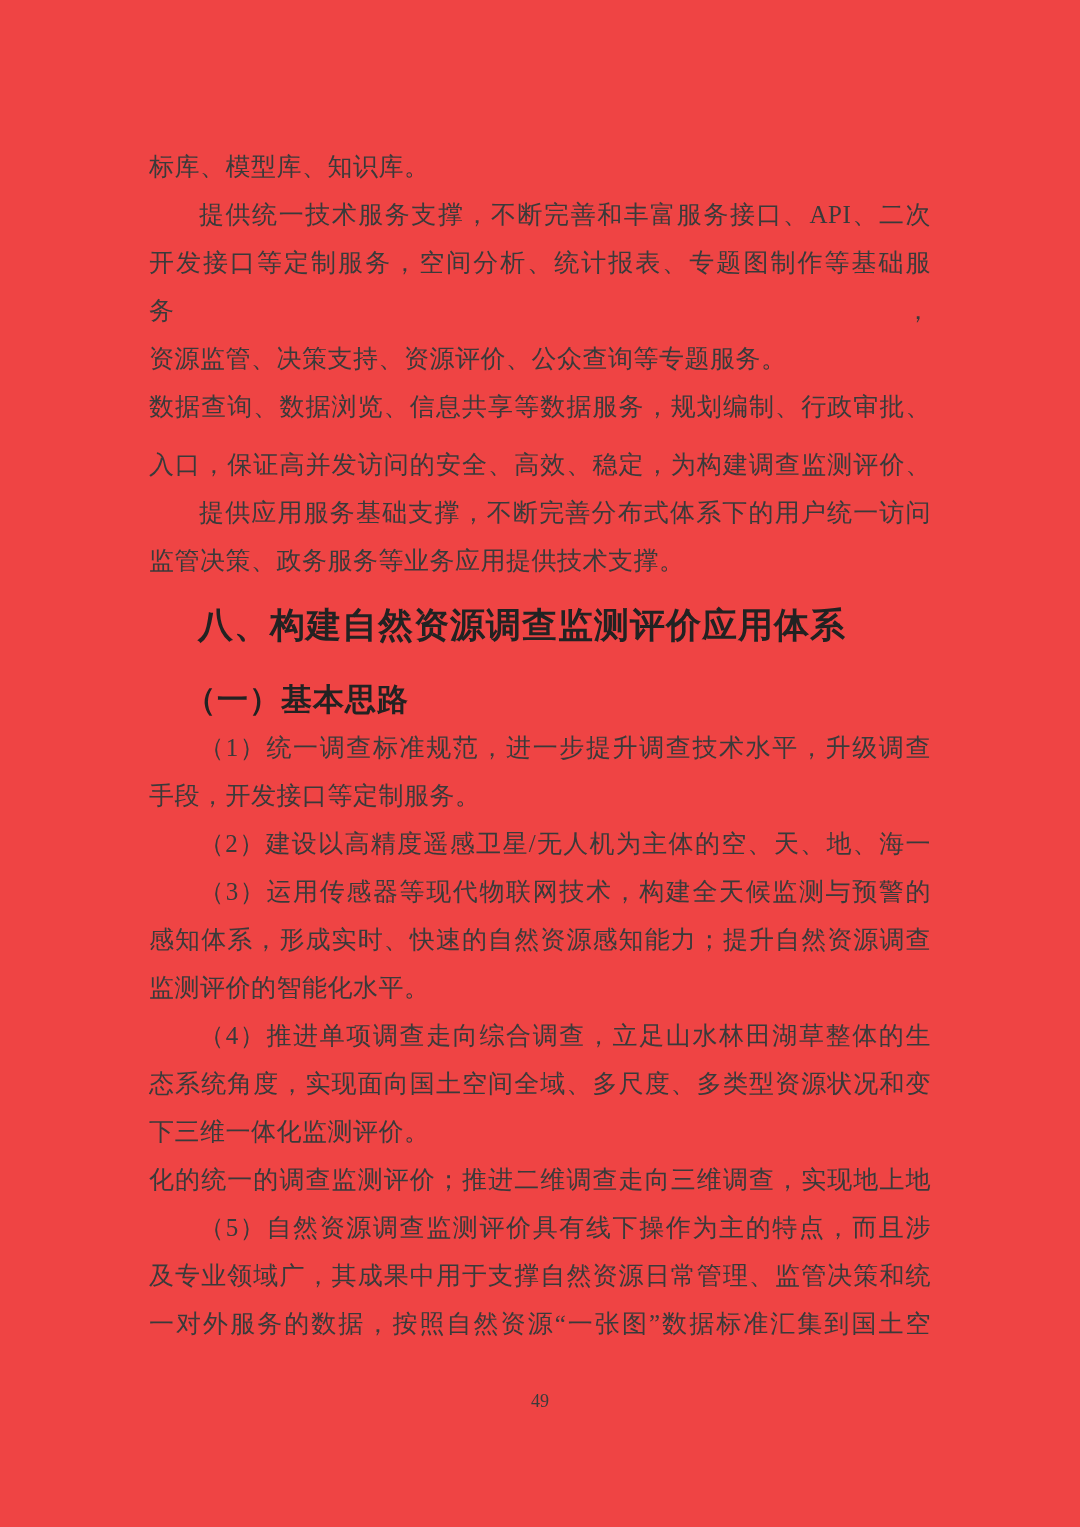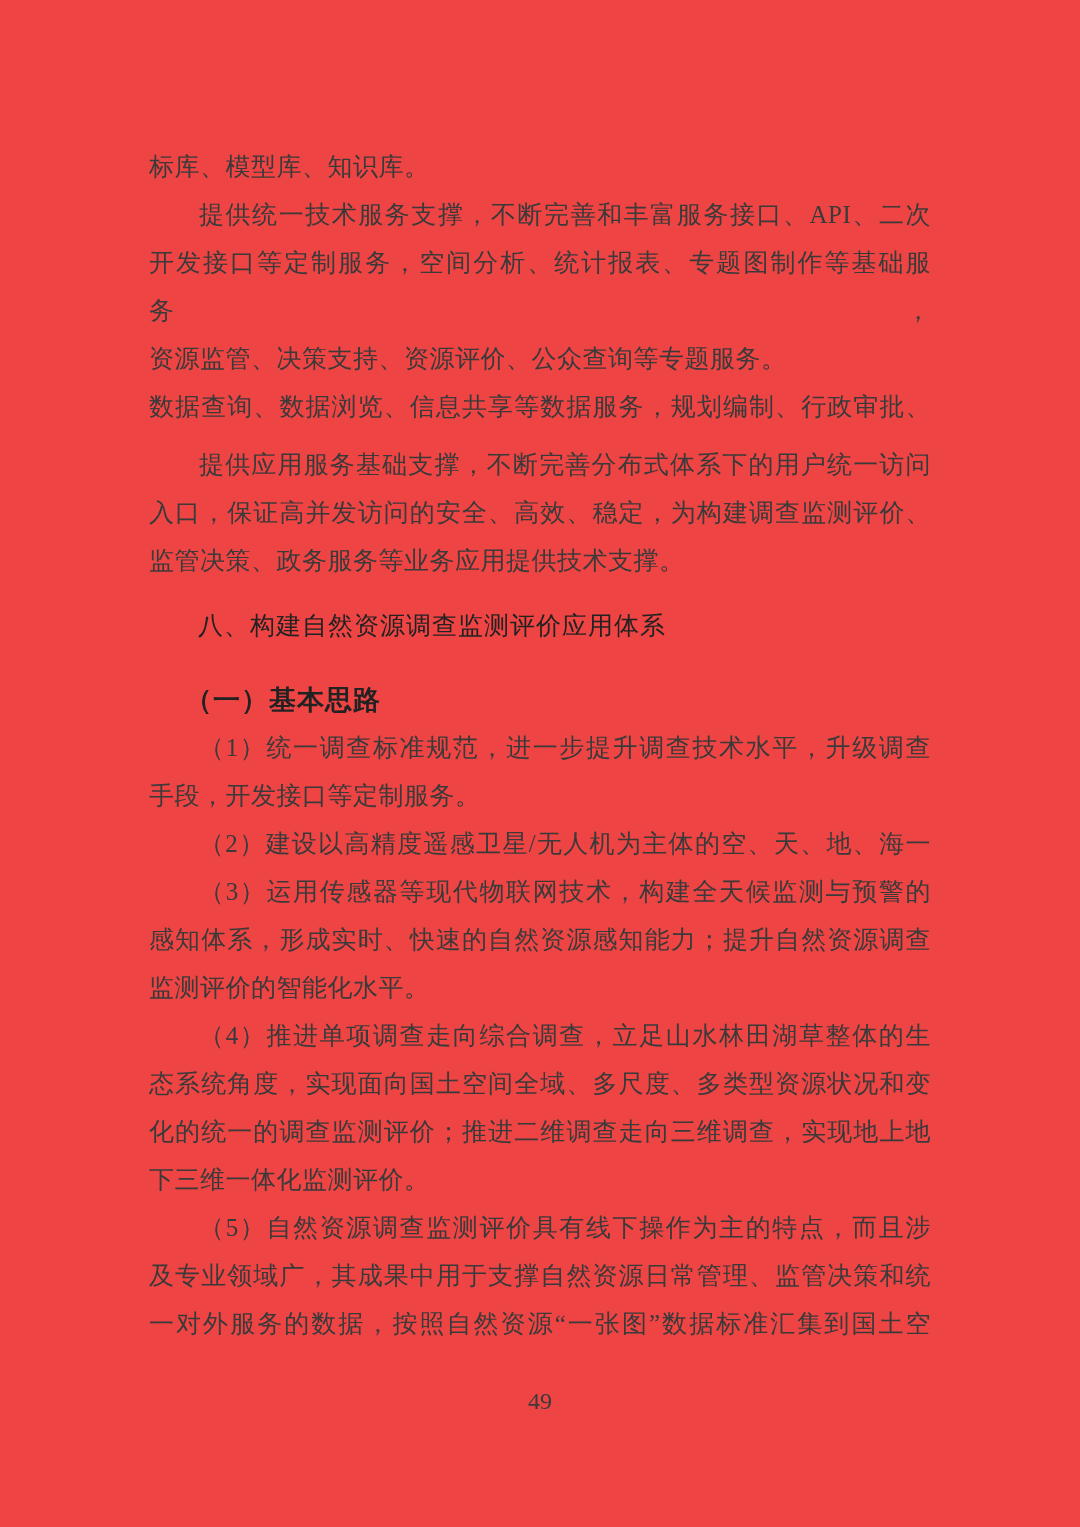--- a/index.html
+++ b/index.html
@@ -41,45 +41,45 @@
   }
   .line.noj {
     text-align: left;
     text-align-last: left;
   }
   .line.indent {
     text-indent: 50px;
   }
   .h-major {
     font-family: "Liberation Sans", "DejaVu Sans", sans-serif;
-    font-weight: 400;
-    font-size: 25px;
+    font-weight: 700;
+    font-size: 35px;
     line-height: 48px;
     color: #222222;
     margin: 16px 0 0 0;
     text-indent: 49px;
     letter-spacing: 1px;
   }
   .h-minor {
     font-family: "Liberation Sans", "DejaVu Sans", sans-serif;
     font-weight: 700;
-    font-size: 27px;
+    font-size: 31px;
     line-height: 48px;
     color: #222222;
     margin: 27px 0 0 0;
     text-indent: 36px;
     letter-spacing: 1px;
   }
   .footer {
     position: absolute;
     left: 0;
     right: 0;
     top: 1388px;
     text-align: center;
-    font-size: 24px;
+    font-size: 18px;
     line-height: 26px;
     color: #3a3a3a;
   }
 </style>
 </head>
 <body>
 
 <div class="page">
   <div class="content">
 
@@ -88,22 +88,22 @@
     </div>
 
     <div class="para">
       <div class="line indent">提供统一技术服务支撑，不断完善和丰富服务接口、API、二次</div>
       <div class="line">开发接口等定制服务，空间分析、统计报表、专题图制作等基础服务，</div>
       <div class="line noj">资源监管、决策支持、资源评价、公众查询等专题服务。</div>
       <div class="line">数据查询、数据浏览、信息共享等数据服务，规划编制、行政审批、</div>
     </div>
 
     <div class="para mt-sm">
+      <div class="line">入口，保证高并发访问的安全、高效、稳定，为构建调查监测评价、</div>
       <div class="line indent">提供应用服务基础支撑，不断完善分布式体系下的用户统一访问</div>
-      <div class="line">入口，保证高并发访问的安全、高效、稳定，为构建调查监测评价、</div>
       <div class="line noj">监管决策、政务服务等业务应用提供技术支撑。</div>
     </div>
 
     <div class="h-major">八、构建自然资源调查监测评价应用体系</div>
 
     <div class="h-minor">（一）基本思路</div>
 
     <div class="para">
       <div class="line indent">（1）统一调查标准规范，进一步提升调查技术水平，升级调查</div>
       <div class="line noj">手段，开发接口等定制服务。</div>
@@ -115,22 +115,22 @@
 
     <div class="para">
       <div class="line indent">（3）运用传感器等现代物联网技术，构建全天候监测与预警的</div>
       <div class="line">感知体系，形成实时、快速的自然资源感知能力；提升自然资源调查</div>
       <div class="line noj">监测评价的智能化水平。</div>
     </div>
 
     <div class="para">
       <div class="line indent">（4）推进单项调查走向综合调查，立足山水林田湖草整体的生</div>
       <div class="line">态系统角度，实现面向国土空间全域、多尺度、多类型资源状况和变</div>
+      <div class="line noj">下三维一体化监测评价。</div>
       <div class="line">化的统一的调查监测评价；推进二维调查走向三维调查，实现地上地</div>
-      <div class="line noj">下三维一体化监测评价。</div>
     </div>
 
     <div class="para">
       <div class="line indent">（5）自然资源调查监测评价具有线下操作为主的特点，而且涉</div>
       <div class="line">及专业领域广，其成果中用于支撑自然资源日常管理、监管决策和统</div>
       <div class="line">一对外服务的数据，按照自然资源“一张图”数据标准汇集到国土空</div>
     </div>
 
   </div>
 

